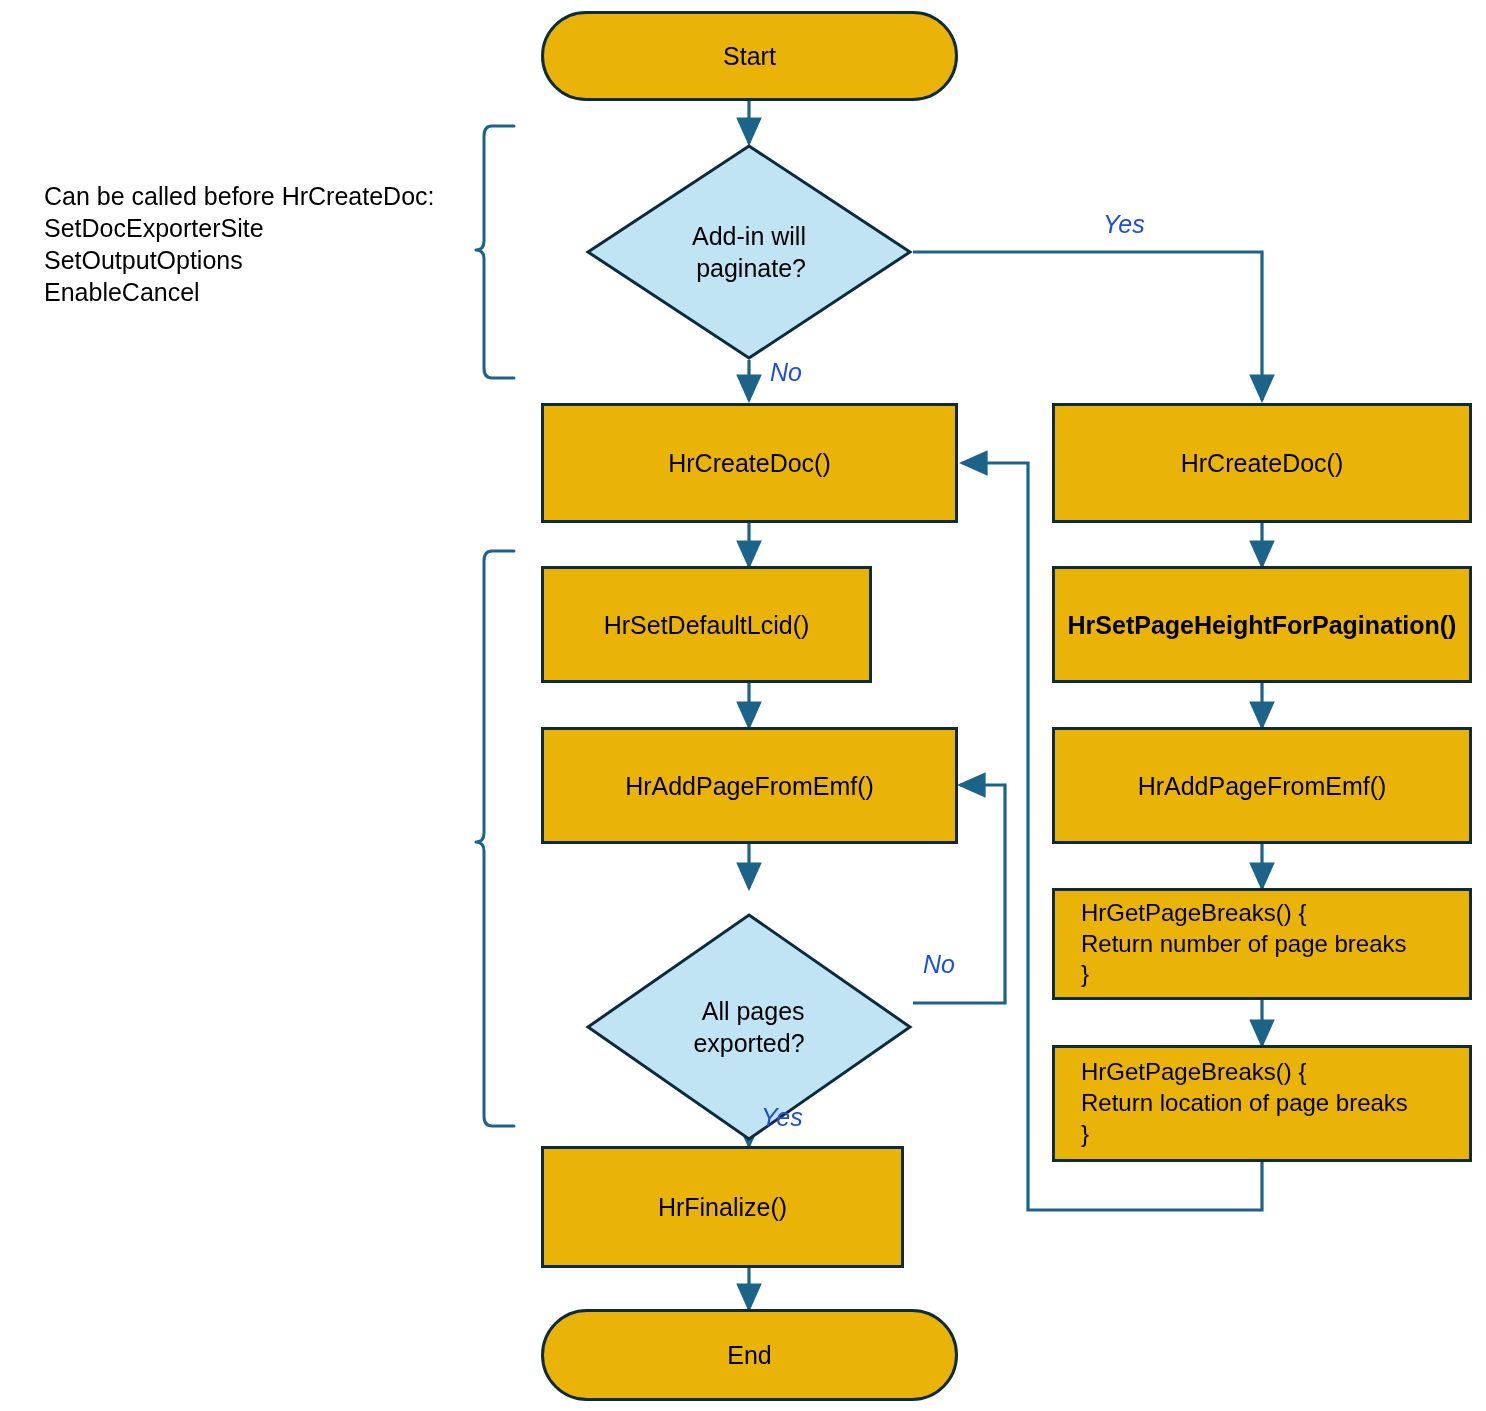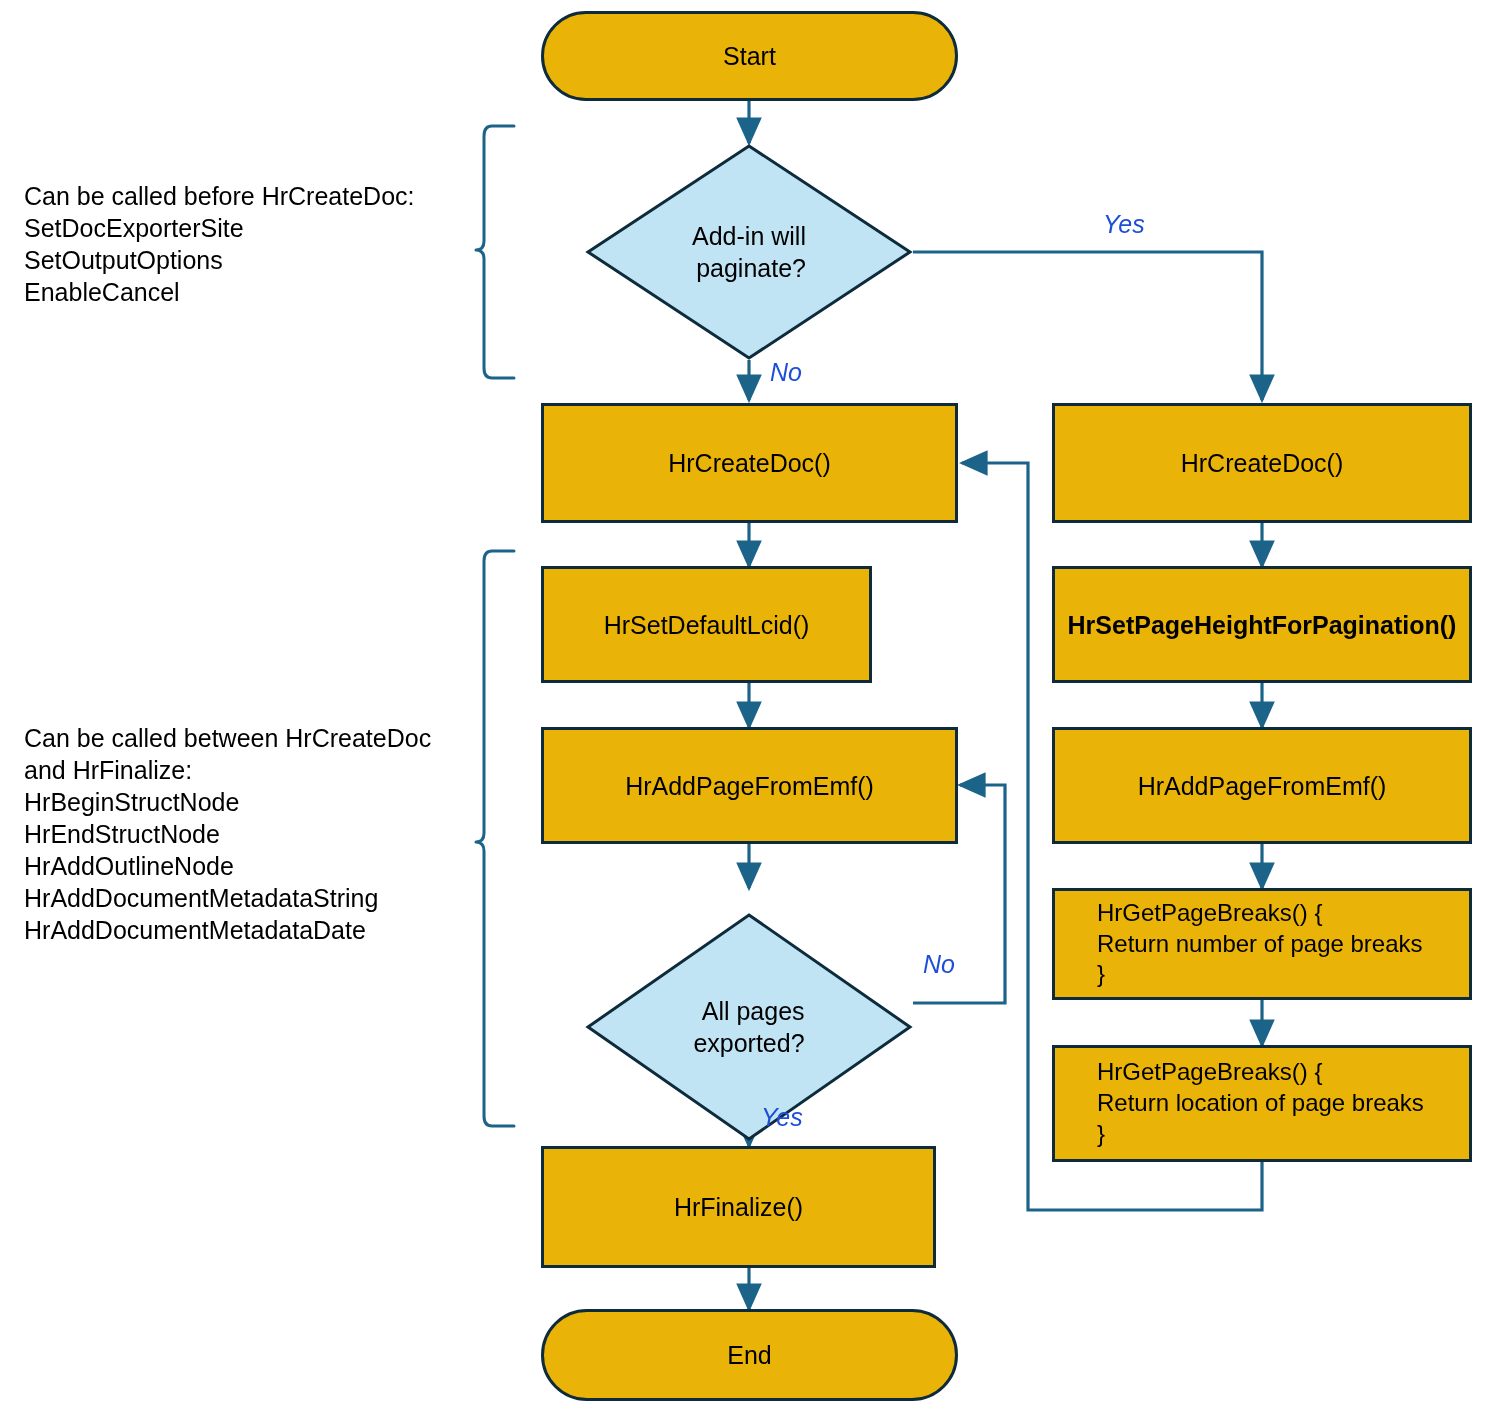--- a/index.html
+++ b/index.html
@@ -40,21 +40,21 @@
     color: #000000;
     text-align: center;
     white-space: pre-line;
   }
   .node.terminator {
     border-radius: 60px;
   }
   .node.code-block {
     justify-content: flex-start;
     text-align: left;
-    padding-left: 42px;
+    padding-left: 26px;
     font-size: 24px;
   }
   .diamond {
     position: absolute;
     display: flex;
     align-items: center;
     justify-content: center;
     font-size: 25px;
     line-height: 1.28;
     text-align: right;
@@ -76,20 +76,21 @@
     color: #1d4ed8;
     white-space: nowrap;
     font-style: italic;
   }
   .note {
     position: absolute;
     font-size: 25px;
     line-height: 1.28;
     color: #000000;
     white-space: pre-line;
+    margin-left: 20px;
   }
 </style>
 </head>
 <body>
 
 <div id="canvas">
 
   <svg class="layer" viewBox="0 0 1486 1411" xmlns="http://www.w3.org/2000/svg">
     <defs>
       <marker id="arrowhead" markerWidth="9" markerHeight="8" refX="8" refY="4" orient="auto" markerUnits="strokeWidth">
@@ -127,27 +128,20 @@
       <path d="M514,126 L492,126 Q484,126 484,136 L484,241 Q484,250 476,250 Q484,250 484,259 L484,368 Q484,378 492,378 L514,378"></path>
       <path d="M514,551 L492,551 Q484,551 484,561 L484,833 Q484,842 476,842 Q484,842 484,851 L484,1116 Q484,1126 492,1126 L514,1126"></path>
     </g>
   </svg>
 
   <div class="note" style="left:24px; top:180px; width:440px;">Can be called before HrCreateDoc:
     SetDocExporterSite
     SetOutputOptions
     EnableCancel</div>
 
-  <div class="note" style="left:24px; top:722px; width:470px;">Can be called between HrCreateDoc
-and HrFinalize:
-    HrBeginStructNode
-    HrEndStructNode
-    HrAddOutlineNode
-    HrAddDocumentMetadataString
-    HrAddDocumentMetadataDate</div>
 
   <div class="node terminator" style="left:541px; top:11px; width:417px; height:90px;">Start</div>
 
   <div class="diamond" style="left:585px; top:143px; width:328px; height:218px;">
     <svg width="328" height="218" viewBox="0 0 328 218" xmlns="http://www.w3.org/2000/svg">
       <polygon points="164,3 325,109 164,215 3,109" fill="#c1e4f5" stroke="#0e2b3b" stroke-width="3"></polygon>
     </svg>
     <span class="dlabel">Add-in will
 paginate?</span>
   </div>
@@ -167,21 +161,21 @@
       <polygon points="164,3 325,115 164,227 3,115" fill="#c1e4f5" stroke="#0e2b3b" stroke-width="3"></polygon>
     </svg>
     <span class="dlabel">All pages
 exported?</span>
   </div>
 
   <div class="edge-label" style="left:923px; top:950px;">No</div>
 
   <div class="edge-label" style="left:761px; top:1103px;">Yes</div>
 
-  <div class="node" style="left:541px; top:1146px; width:395px; height:122px;">HrFinalize()</div>
+  <div class="node" style="left:541px; top:1146px; width:363px; height:122px;">HrFinalize()</div>
 
   <div class="node terminator" style="left:541px; top:1309px; width:417px; height:92px;">End</div>
 
   <div class="node" style="left:1052px; top:403px; width:420px; height:120px;">HrCreateDoc()</div>
 
   <div class="node" style="left:1052px; top:566px; width:420px; height:117px;font-weight:bold;">HrSetPageHeightForPagination()</div>
 
   <div class="node" style="left:1052px; top:727px; width:420px; height:117px;">HrAddPageFromEmf()</div>
 
   <div class="node code-block" style="left:1052px; top:888px; width:420px; height:112px;">HrGetPageBreaks() {

